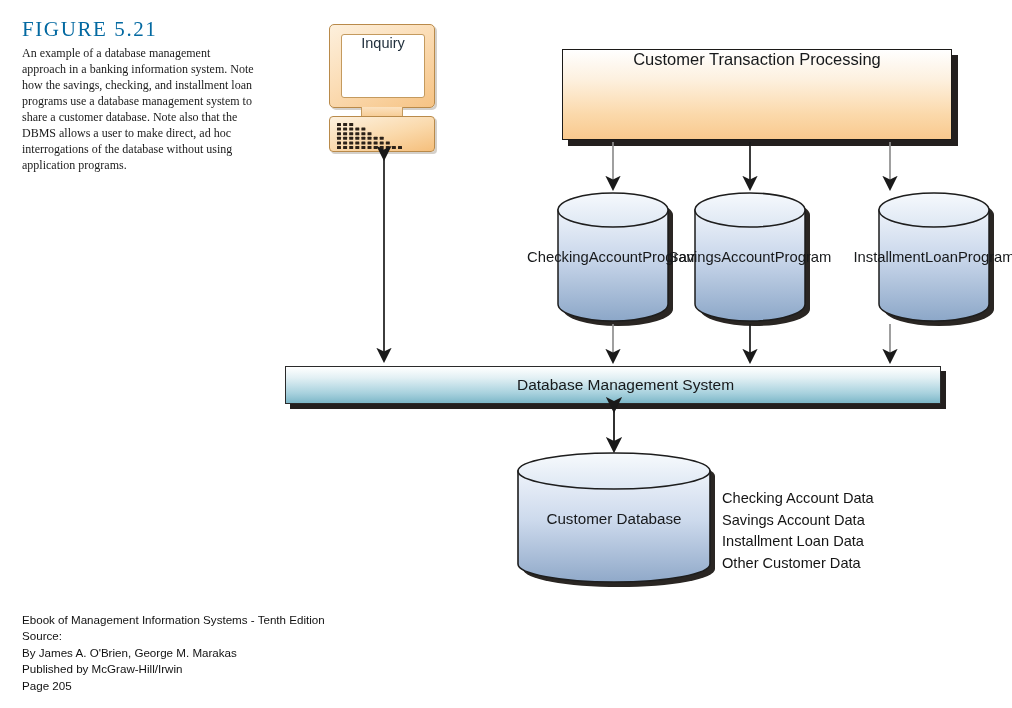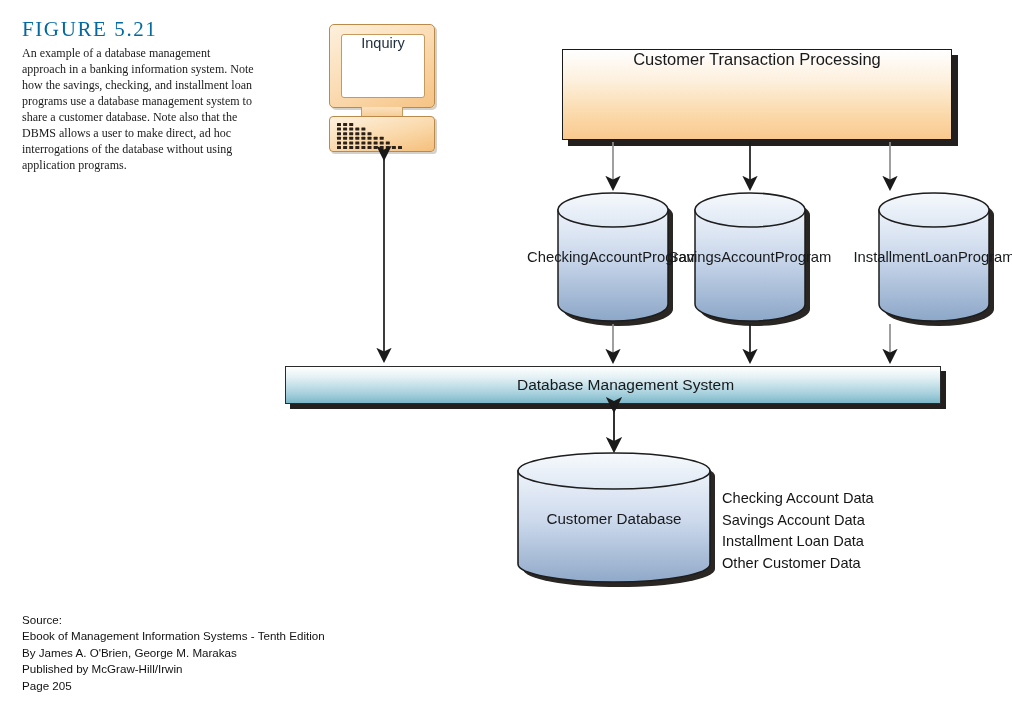--- a/index.html
+++ b/index.html
@@ -423,18 +423,18 @@
 
     <line x1="750" y1="324" x2="750" y2="361" stroke="#1a1a1a" stroke-width="1.7" marker-end="url(#headDark)"></line>
 
     <line x1="890" y1="324" x2="890" y2="361" stroke="#8f8f8f" stroke-width="1.7" marker-end="url(#headGray)"></line>
 
     <line x1="614" y1="410" x2="614" y2="450" stroke="#1a1a1a" stroke-width="1.8" marker-start="url(#headDarkUp)" marker-end="url(#headDark)"></line>
   </svg>
 </div>
 
 <div id="source-block">
+  <div>Ebook of Management Information Systems - Tenth Edition</div>
   <div>Source:</div>
-  <div>Ebook of Management Information Systems - Tenth Edition</div>
   <div>By James A. O'Brien, George M. Marakas</div>
   <div>Published by McGraw-Hill/Irwin</div>
   <div>Page 205</div>
 </div>
 
 </body></html>

